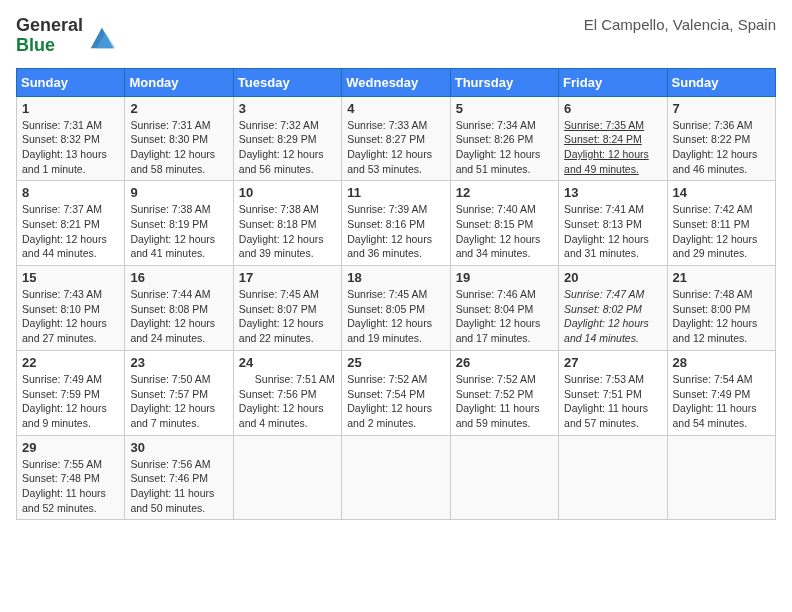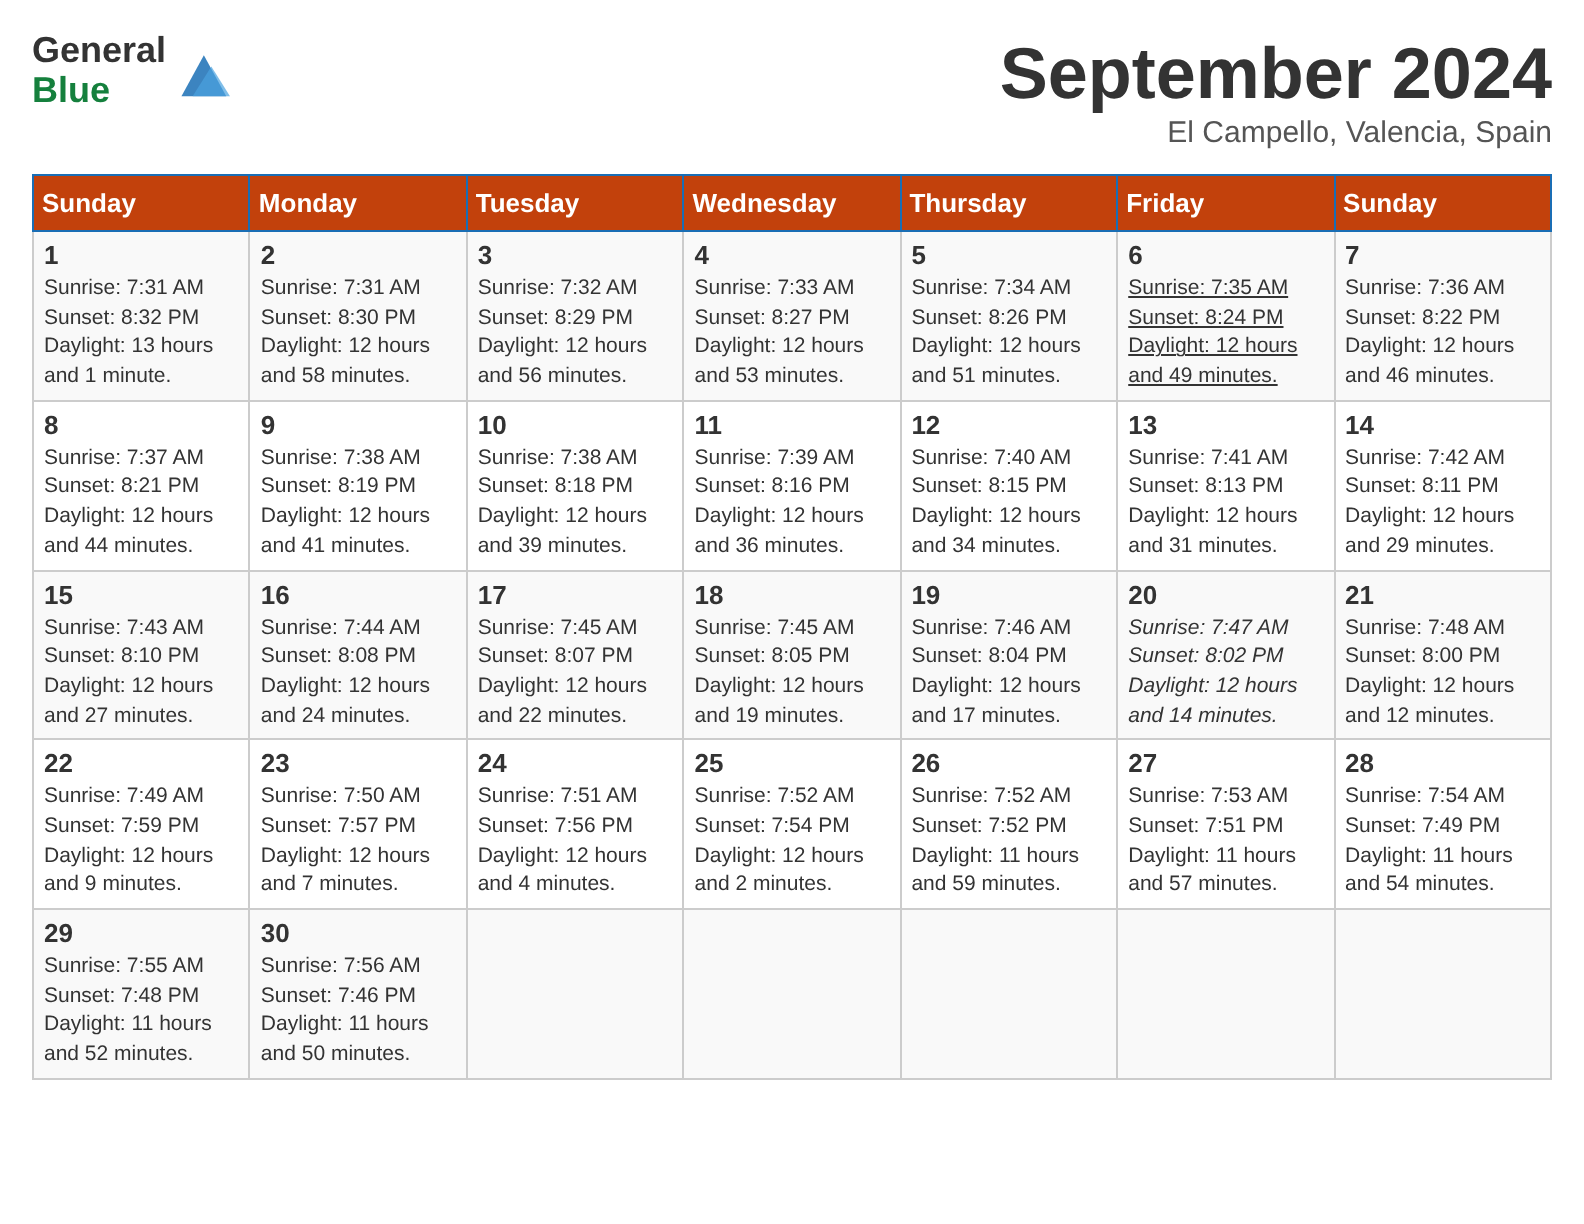--- a/index.html
+++ b/index.html
@@ -50,21 +50,21 @@
     }
     .location {
       font-size: 15px;
       color: #555;
     }
     table {
       width: 100%;
       border-collapse: collapse;
     }
     thead tr th {
-      background-color: #c2410c;
+      background-color: #3b82f6;
       color: white;
       font-size: 13px;
       font-weight: bold;
       padding: 6px 4px;
       text-align: left;
       border: 1px solid #1a6eb5;
     }
     tbody tr td {
       border: 1px solid #ccc;
       vertical-align: top;
@@ -104,21 +104,20 @@
     <div class="logo-text">
       <span class="logo-general">General</span>
       <span class="logo-blue">Blue</span>
     </div>
     <svg class="logo-icon" viewBox="0 0 30 30">
       <polygon points="4,28 16,6 28,28" fill="#1a6eb5" opacity="0.85"></polygon>
       <polygon points="10,28 20,12 30,28" fill="#4aa3e0" opacity="0.7"></polygon>
     </svg>
   </div>
   <div class="title-block">
-    <div class="month-title">September 2024</div>
     <div class="location">El Campello, Valencia, Spain</div>
   </div>
 </div>
 
 <table>
   <thead>
     <tr>
     <th>Sunday</th>
         <th>Monday</th>
         <th>Tuesday</th>
@@ -221,21 +220,21 @@
       </tr>
       <tr>
         <td><span class="day-num">22</span><span class="day-info" style="white-space: pre-line;">Sunrise: 7:49 AM
 Sunset: 7:59 PM
 Daylight: 12 hours
 and 9 minutes.</span></td>
         <td><span class="day-num">23</span><span class="day-info" style="white-space: pre-line;">Sunrise: 7:50 AM
 Sunset: 7:57 PM
 Daylight: 12 hours
 and 7 minutes.</span></td>
-        <td><span class="day-num">24</span><span class="day-info" style="white-space: pre-line;">Sunrise: 7:51 AM
+        <td><span class="day-num">24</span><span class="day-info" style="white-space: pre-line; margin-left: 16px;">Sunrise: 7:51 AM
 Sunset: 7:56 PM
 Daylight: 12 hours
 and 4 minutes.</span></td>
         <td><span class="day-num">25</span><span class="day-info" style="white-space: pre-line;">Sunrise: 7:52 AM
 Sunset: 7:54 PM
 Daylight: 12 hours
 and 2 minutes.</span></td>
         <td><span class="day-num">26</span><span class="day-info" style="white-space: pre-line;">Sunrise: 7:52 AM
 Sunset: 7:52 PM
 Daylight: 11 hours

